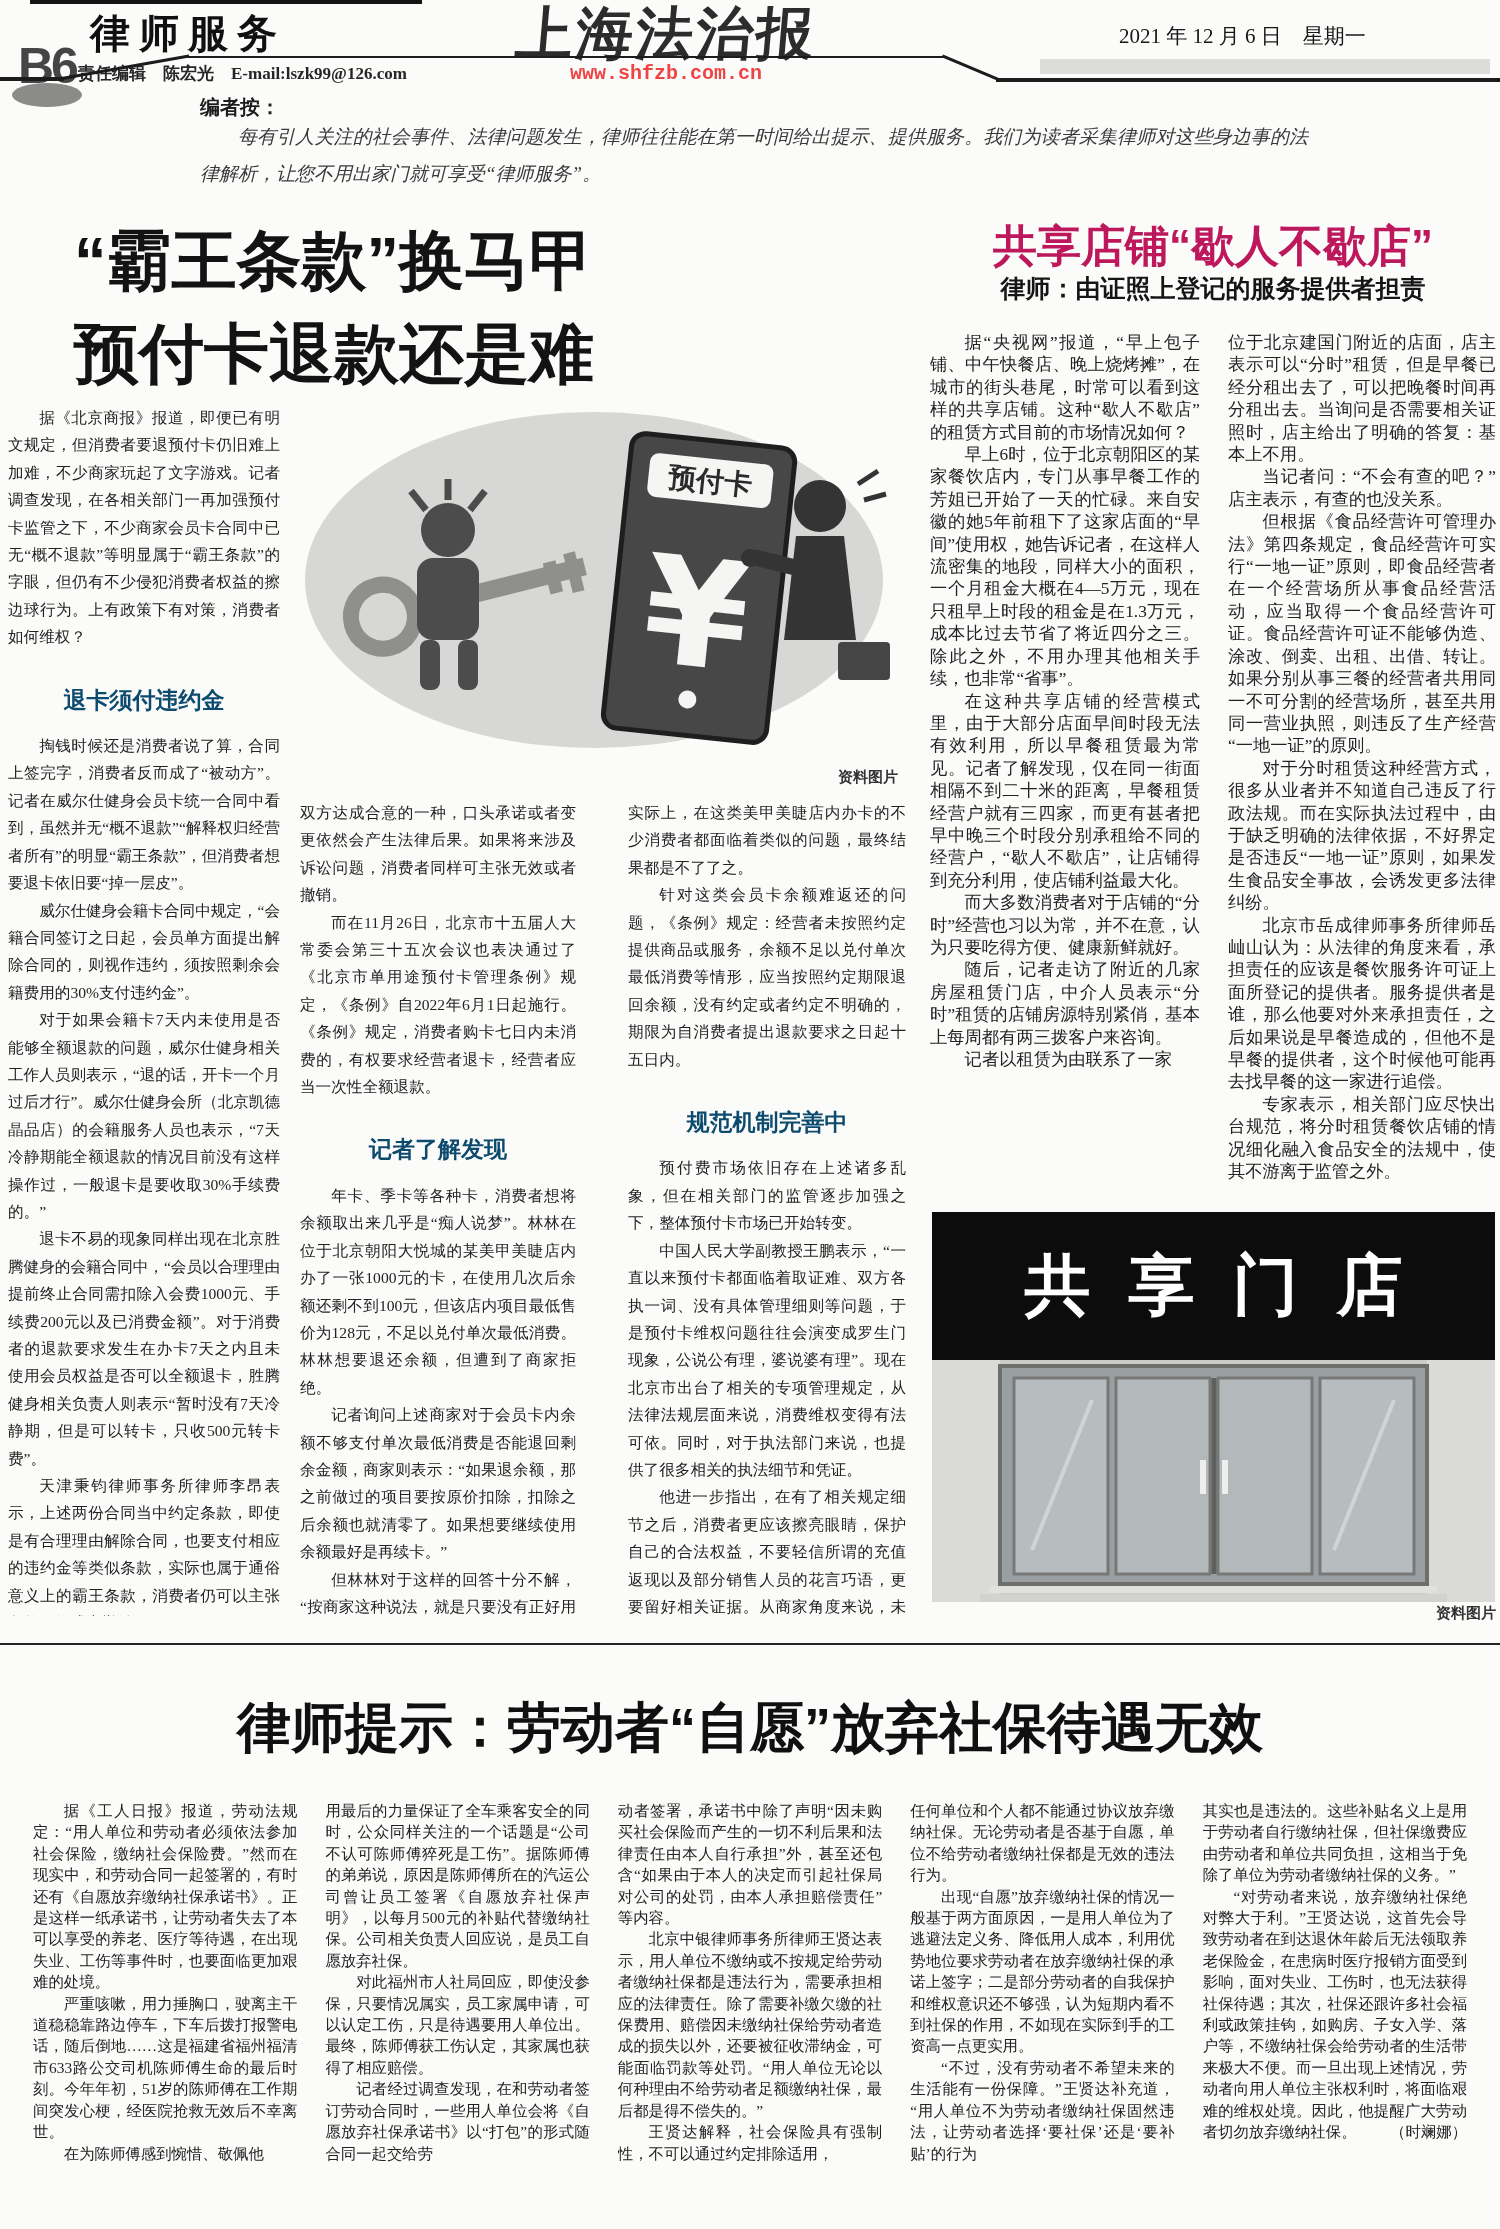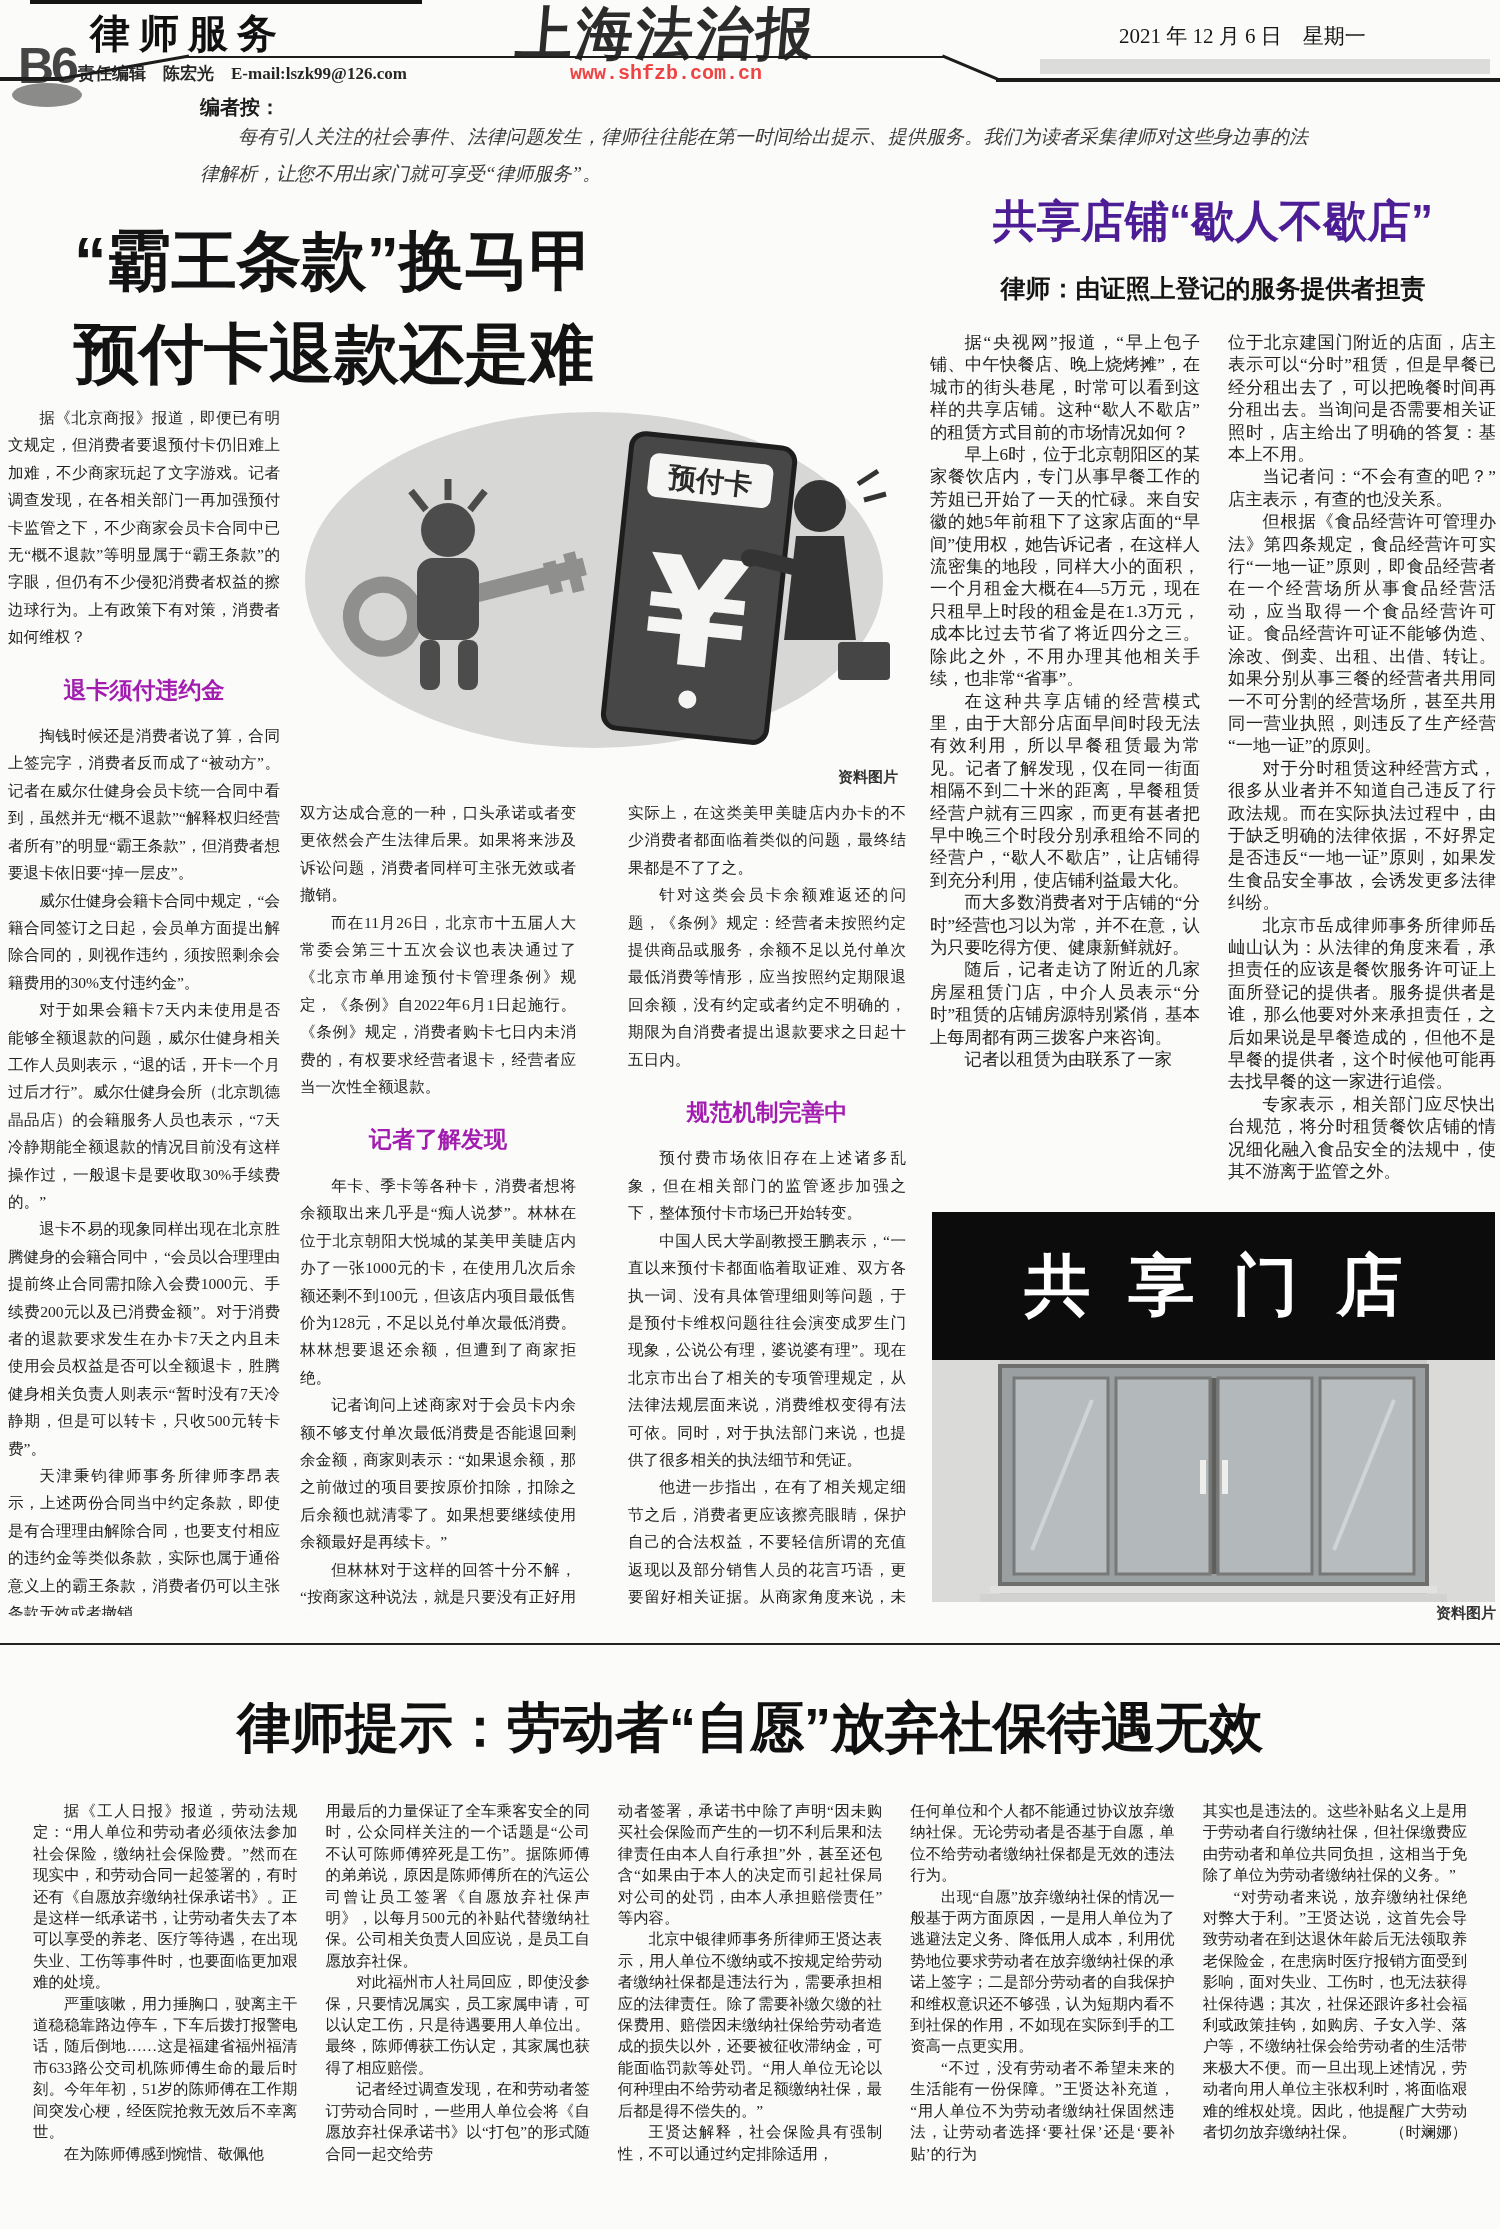--- a/index.html
+++ b/index.html
@@ -29,31 +29,31 @@
   
   #note-label{left:200px;top:94px;font-size:20px;font-weight:bold;color:#1d1d1d;}
   #note-text{left:200px;top:118px;width:1108px;font-size:19px;line-height:37px;font-style:italic;
              color:#3a3a3a;text-align:justify;text-indent:2em;}
   
   #l-title{left:0;top:214px;width:668px;text-align:center;font-size:65px;line-height:93px;
            font-weight:900;color:#131313;font-family:"Liberation Sans",sans-serif;}
   .lcol{font-size:15.6px;line-height:27.4px;text-align:justify;overflow:hidden;}
   .lcol p,.bcol p,.rcol p{margin:0;text-indent:2em;}
   p.cont{text-indent:0;}
-  .subhead{font-family:"Liberation Sans",sans-serif;font-size:23px;font-weight:bold;color:#a21caf;
-           text-align:center;text-indent:0;margin:26px 0 18px 0;}
+  .subhead{font-family:"Liberation Sans",sans-serif;font-size:23px;font-weight:bold;color:#0c4a6e;
+           text-align:center;text-indent:0;margin:36px 0 18px 0;}
   #l-col1{left:8px;top:404px;width:272px;height:1212px;}
   #l-col2{left:300px;top:799px;width:276px;height:817px;}
   #l-col3{left:628px;top:799px;width:278px;height:817px;}
   .byline-b{display:block;text-align:right;text-indent:0;margin-top:-21.4px;}
   
   #cartoon{left:298px;top:388px;width:608px;height:376px;}
   #cap-left{left:298px;top:768px;width:600px;text-align:right;font-size:15px;font-weight:bold;color:#333;}
   
-  #r-title{left:928px;top:192px;width:570px;text-align:center;font-size:44px;font-weight:900;color:#4c1d95;
+  #r-title{left:928px;top:217px;width:570px;text-align:center;font-size:44px;font-weight:900;color:#be185d;
            font-family:"Liberation Sans",sans-serif;}
   #r-subtitle{left:928px;top:272px;width:570px;text-align:center;font-size:25px;font-weight:bold;color:#151515;
               font-family:"Liberation Sans",sans-serif;}
   .rcol{font-size:17.3px;line-height:22.4px;text-align:justify;overflow:hidden;}
   #r-col1{left:930px;top:332px;width:270px;height:866px;}
   #r-col2{left:1228px;top:332px;width:268px;height:866px;}
   #store{left:932px;top:1212px;width:563px;}
   #store-sign{height:148px;background:#0c0c0c;color:#fff;display:flex;align-items:center;justify-content:center;
               font-family:"Liberation Sans",sans-serif;font-size:66px;font-weight:900;letter-spacing:38px;padding-left:38px;box-sizing:border-box;}
   #cap-right{left:1300px;top:1604px;width:196px;text-align:right;font-size:15px;font-weight:bold;color:#333;}

